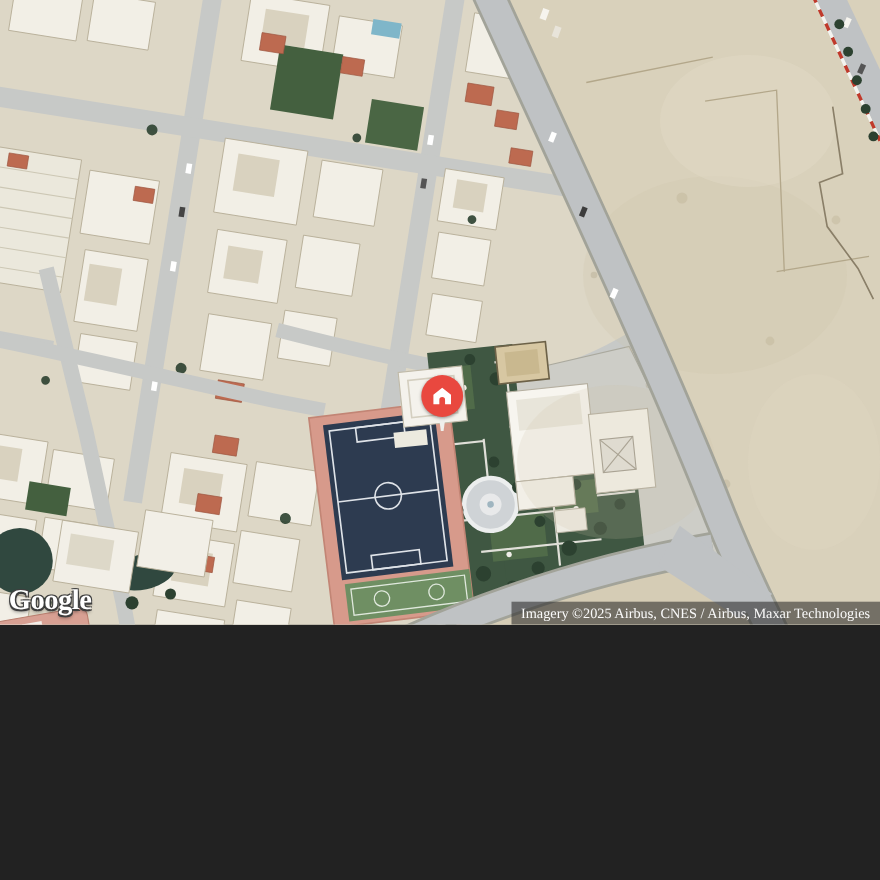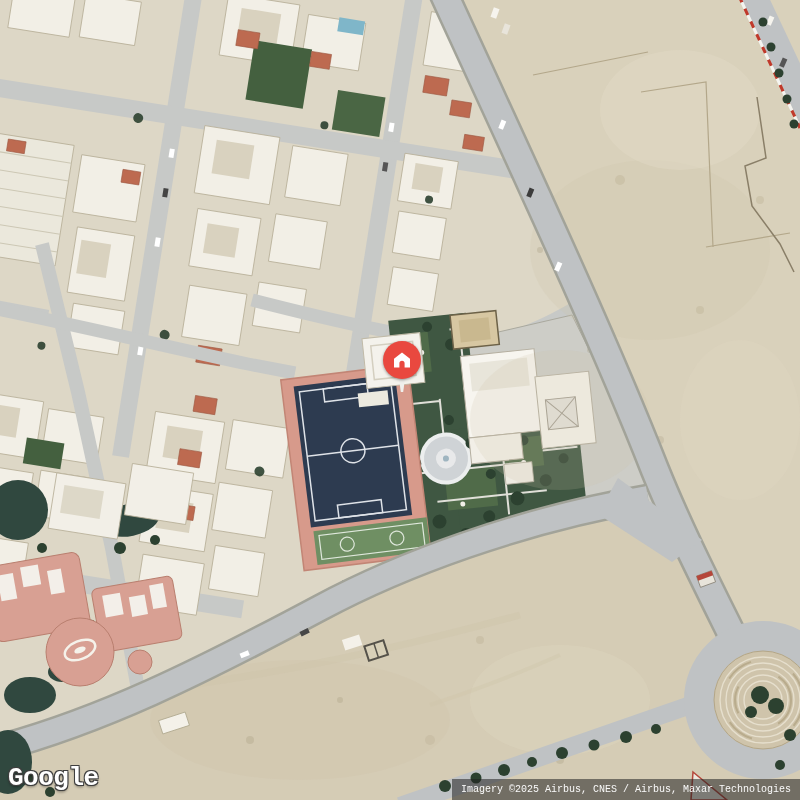--- a/index.html
+++ b/index.html
@@ -1,33 +1,33 @@
 <!DOCTYPE html>
 <html style="--marker-red: #e9483f; --desert: #d9d1bb; --desert-south: #d5ccb5; --urban-ground: #ddd7c6; --road: #bfc2c4; --building-white: #f2efe6; --soccer-field-navy: #2d3b50; --court-green: #6f8f63; --track-salmon: #d79a8b; --garden-green: #3f5742; --tree-dark: #2c4130; --water-teal: #30483f; --resort-pink: #d8a093; --roundabout-tan: #cfc4ab; --red-roof: #bd6a50;"><head>
 <meta charset="utf-8">
 <style>
   html,body{margin:0;padding:0;background:#222;}
-  #stage{position:relative;width:800px;height:800px;overflow:hidden;
-         font-family:Liberation Mono, monospace;background:#ddd7c6;}
+  #stage{position:relative;width:800px;height:568px;overflow:hidden;
+         font-family:Liberation Serif, serif;background:#ddd7c6;}
   #map-svg{position:absolute;left:0;top:0;width:800px;height:800px;display:block;}
   
   #marker{position:absolute;left:383px;top:341px;width:38px;height:38px;z-index:30;}
   #marker .stem{position:absolute;left:14px;top:32px;width:10px;height:19px;
     background:#efefec;clip-path:polygon(12% 0,88% 0,62% 100%,38% 100%);}
   #marker .ball{position:absolute;left:0;top:0;width:38px;height:38px;border-radius:50%;
     background:var(--marker-red,#e9483f);box-shadow:0 1px 3px rgba(0,0,0,.4);
     display:flex;align-items:center;justify-content:center;}
   
   #google-logo{position:absolute;left:8px;bottom:7px;z-index:40;color:#fff;
     font-size:26px;font-weight:bold;letter-spacing:-.5px;
     text-shadow:-1px -1px 0 #3f3f3f,1px -1px 0 #3f3f3f,-1px 1px 0 #3f3f3f,
                  1px 1px 0 #3f3f3f,0 2px 3px rgba(0,0,0,.45);}
   
   #attribution{position:absolute;right:0;bottom:0;z-index:40;height:21px;line-height:21px;
-    background:rgba(32,32,32,.55);color:#fafafa;font-size:10px;padding:0 9px;
+    background:rgba(32,32,32,.55);color:#fafafa;font-size:13px;padding:0 9px;
     white-space:nowrap;}
 </style>
 </head>
 <body>
 
 <div id="stage">
 
 <svg id="map-svg" viewBox="0 0 800 800" xmlns="http://www.w3.org/2000/svg">
 
   <rect x="0" y="0" width="800" height="800" fill="#ddd7c6"></rect>

